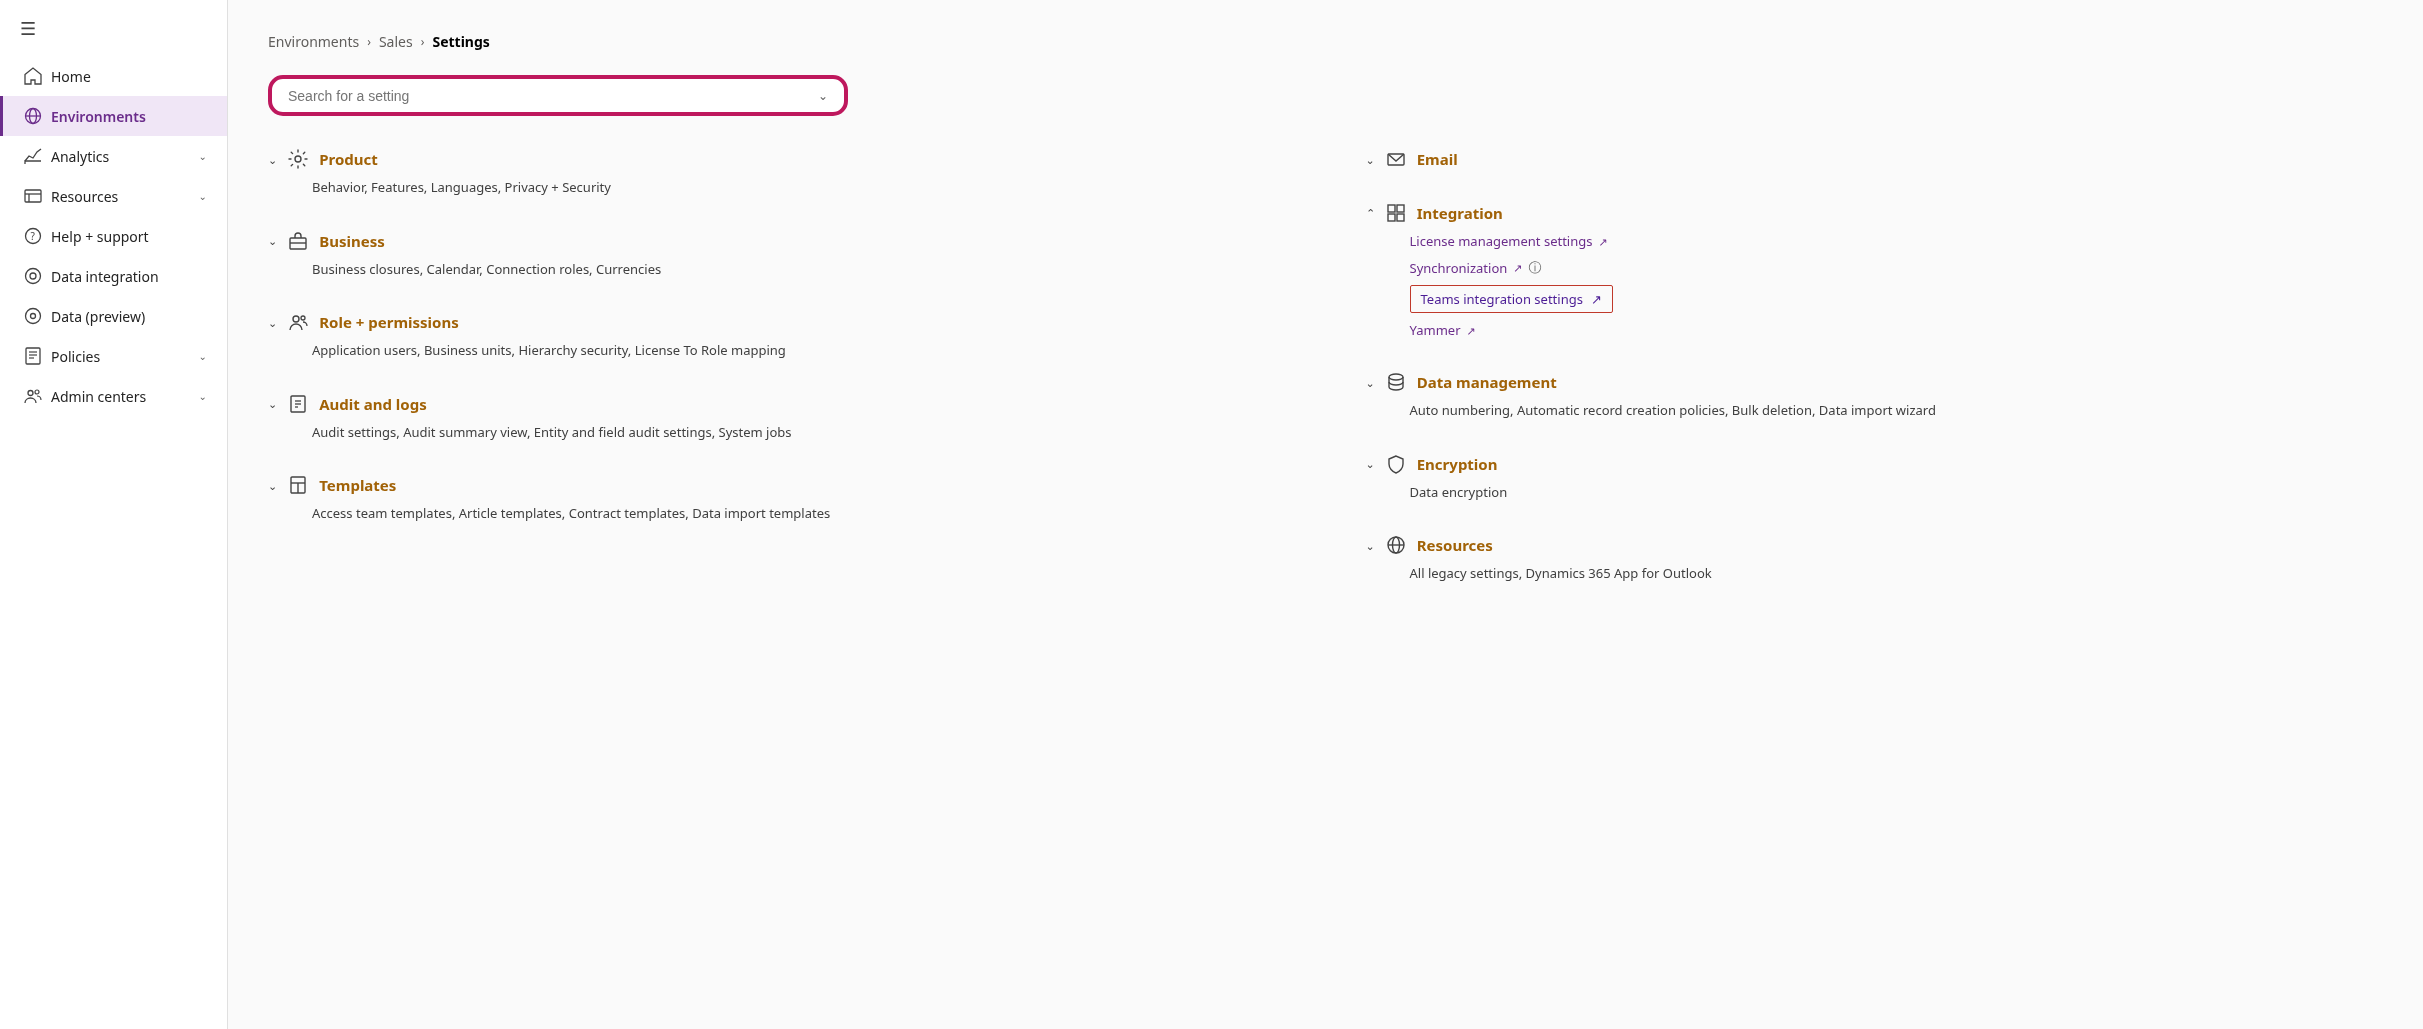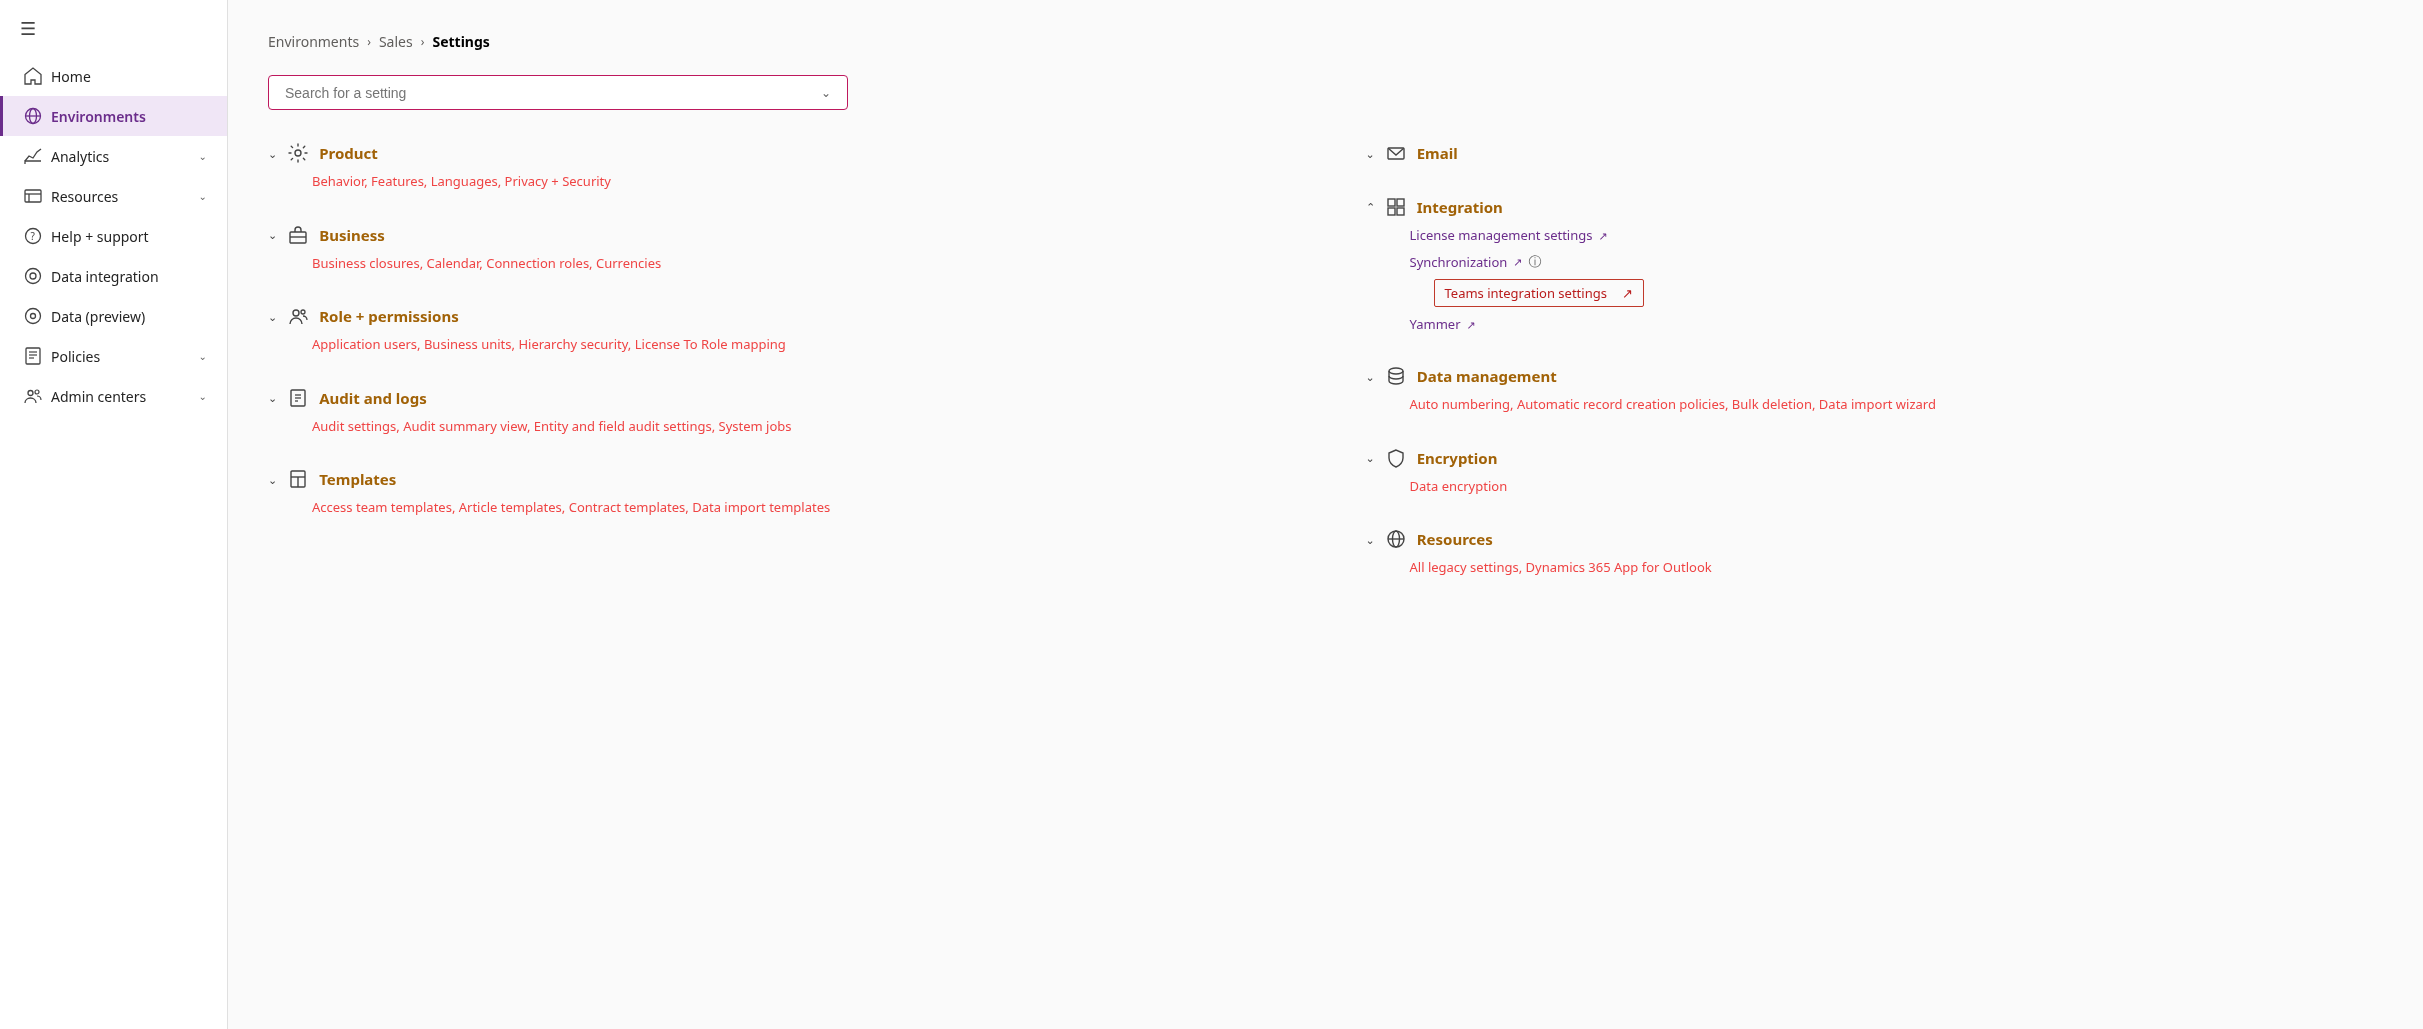--- a/index.html
+++ b/index.html
@@ -67,22 +67,22 @@
       color: #605e5c;
       margin-bottom: 24px;
     }
     .breadcrumb .crumb { color: #605e5c; }
     .breadcrumb .crumb.bold { font-weight: 700; color: #000000; }
     .breadcrumb .sep { color: #605e5c; font-size: 12px; }
 
     
     .search-bar {
       display: flex;
-      border: 1px solid #be185d;
-      border-radius: 4px;
+      border: 4px solid #be185d;
+      border-radius: 15px;
       padding: 8px 16px;
       width: 580px;
       max-width: 100%;
       background: #fff;
       margin-bottom: 32px;
       cursor: text;
     }
     .search-bar input {
       border: none;
       outline: none;
@@ -121,21 +121,21 @@
       font-size: 16px;
     }
     .section-header .section-title {
       font-weight: 700;
       font-size: 15px;
       color: #a16207;
     }
 
     .section-items {
       padding-left: 44px;
-      color: #ef4444;
+      color: #404040;
       font-size: 13px;
       line-height: 1.5;
     }
 
     
     .integration-links {
       padding-left: 44px;
       display: flex;
       flex-direction: column;
       gap: 8px;
@@ -151,30 +151,29 @@
     }
     .integration-link .ext-icon { font-size: 11px; }
     .integration-link .info-icon {
       color: #666;
       font-size: 13px;
     }
 
     .teams-link-box {
       display: flex;
       align-items: center;
-      gap: 15px;
-      color: #b91c1c;
+      gap: 8px;
+      color: #4c1d95;
       cursor: pointer;
       font-size: 13px;
       text-decoration: none;
       border: 1.5px solid #c0392b;
       padding: 4px 10px;
       border-radius: 2px;
       width: fit-content;
-      margin-left: 24px;
     }
 
     
     svg { display: inline-block; vertical-align: middle; }
   </style>
 </head>
 <body>
 
 <div class="sidebar">
   <div class="sidebar-hamburger">☰</div>

